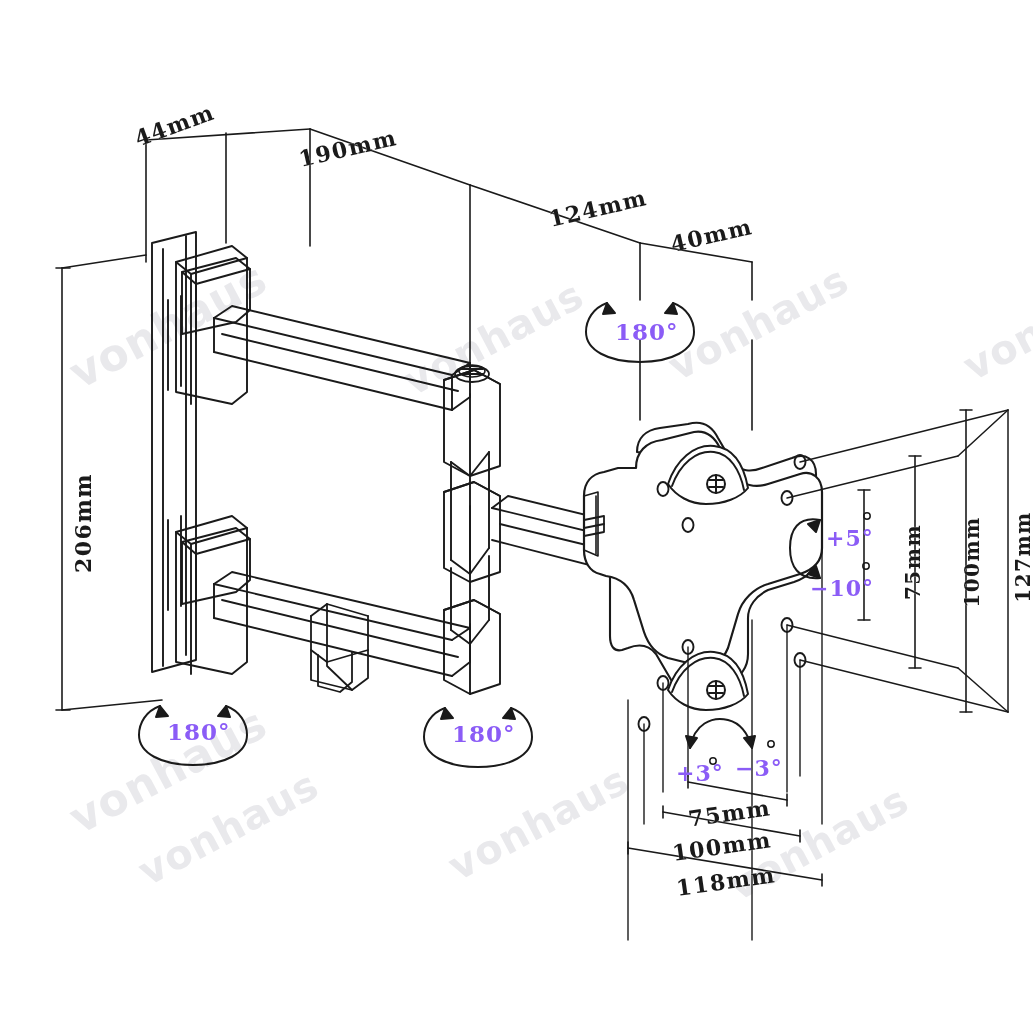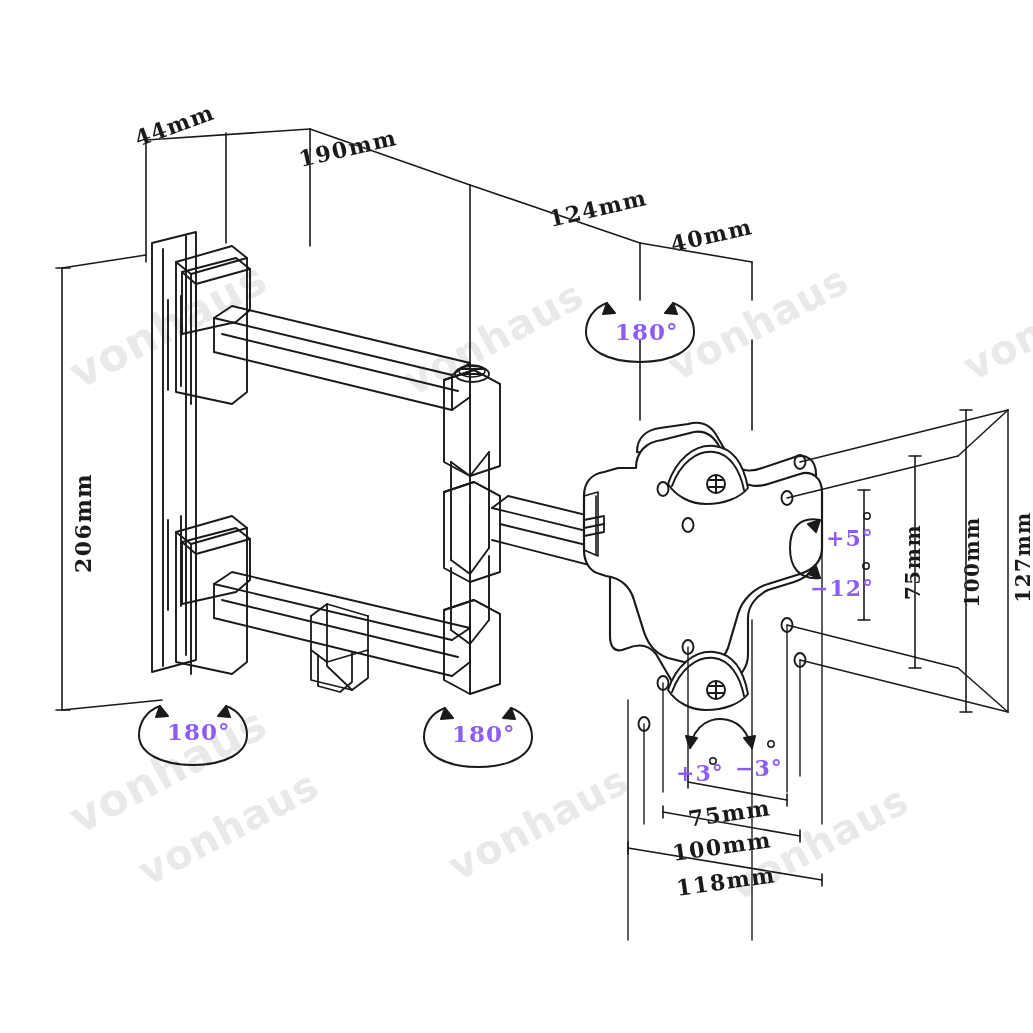--- a/index.html
+++ b/index.html
@@ -401,18 +401,18 @@
       <div class="lbl" style="left: 977px; top: 545px; font-size: 20px; transform: rotate(-90deg);">127mm</div>
       <div class="lbl" style="left: 688px; top: 800px; font-size: 22px; transform: rotate(-8deg);">75mm</div>
       <div class="lbl" style="left: 672px; top: 833px; font-size: 22px; transform: rotate(-8deg);">100mm</div>
       <div class="lbl" style="left: 676px; top: 868px; font-size: 22px; transform: rotate(-8deg);">118mm</div>
     </div>
   <div id="degree-layer">
       <div class="deg" style="left: 615px; top: 318px; font-size: 23px;">180°</div>
       <div class="deg" style="left: 167px; top: 718px; font-size: 23px;">180°</div>
       <div class="deg" style="left: 452px; top: 720px; font-size: 23px;">180°</div>
       <div class="deg" style="left: 826px; top: 525px; font-size: 22px;">+5°</div>
-      <div class="deg" style="left: 810px; top: 575px; font-size: 22px;">−12°</div>
+      <div class="deg" style="left: 810px; top: 575px; font-size: 22px;">−10°</div>
       <div class="deg" style="left: 676px; top: 760px; font-size: 22px;">+3°</div>
       <div class="deg" style="left: 735px; top: 755px; font-size: 22px;">−3°</div>
     </div>
 
 </div>
 
 </body></html>

